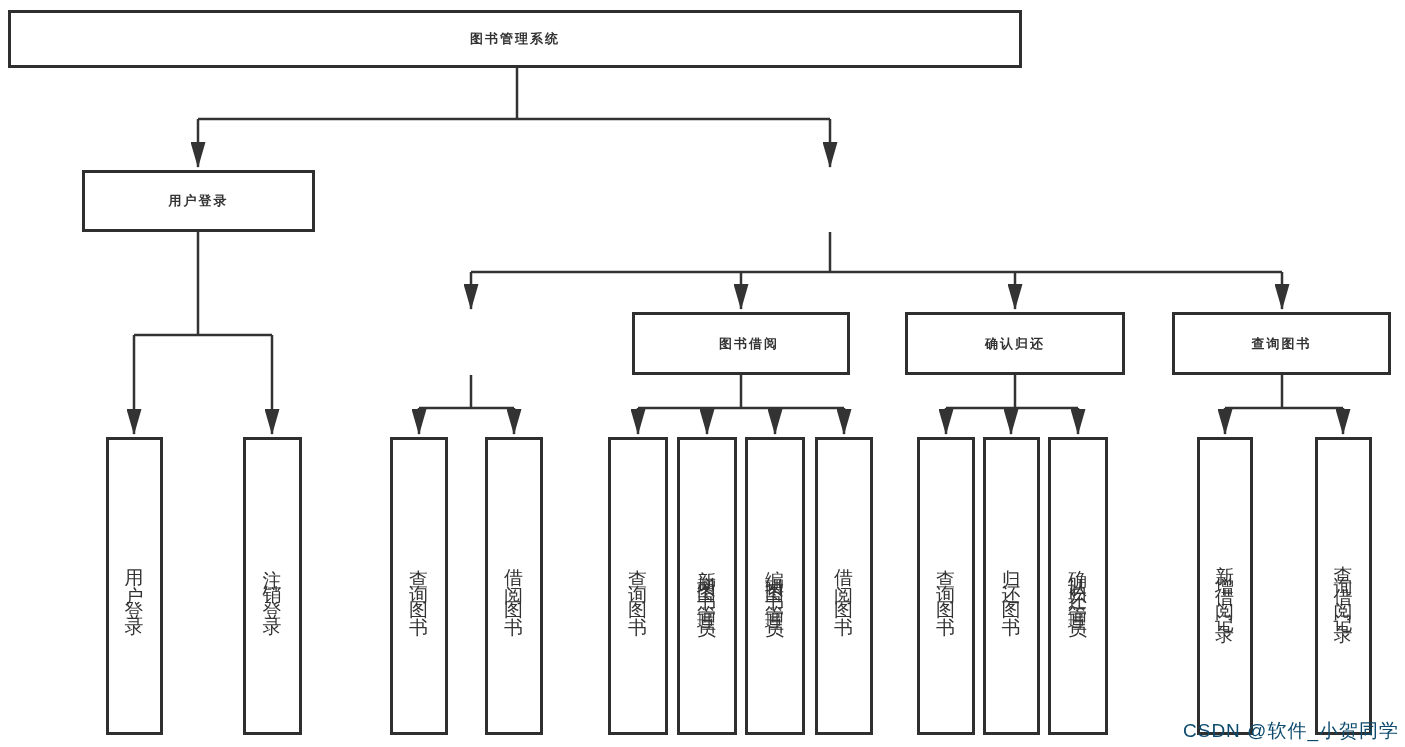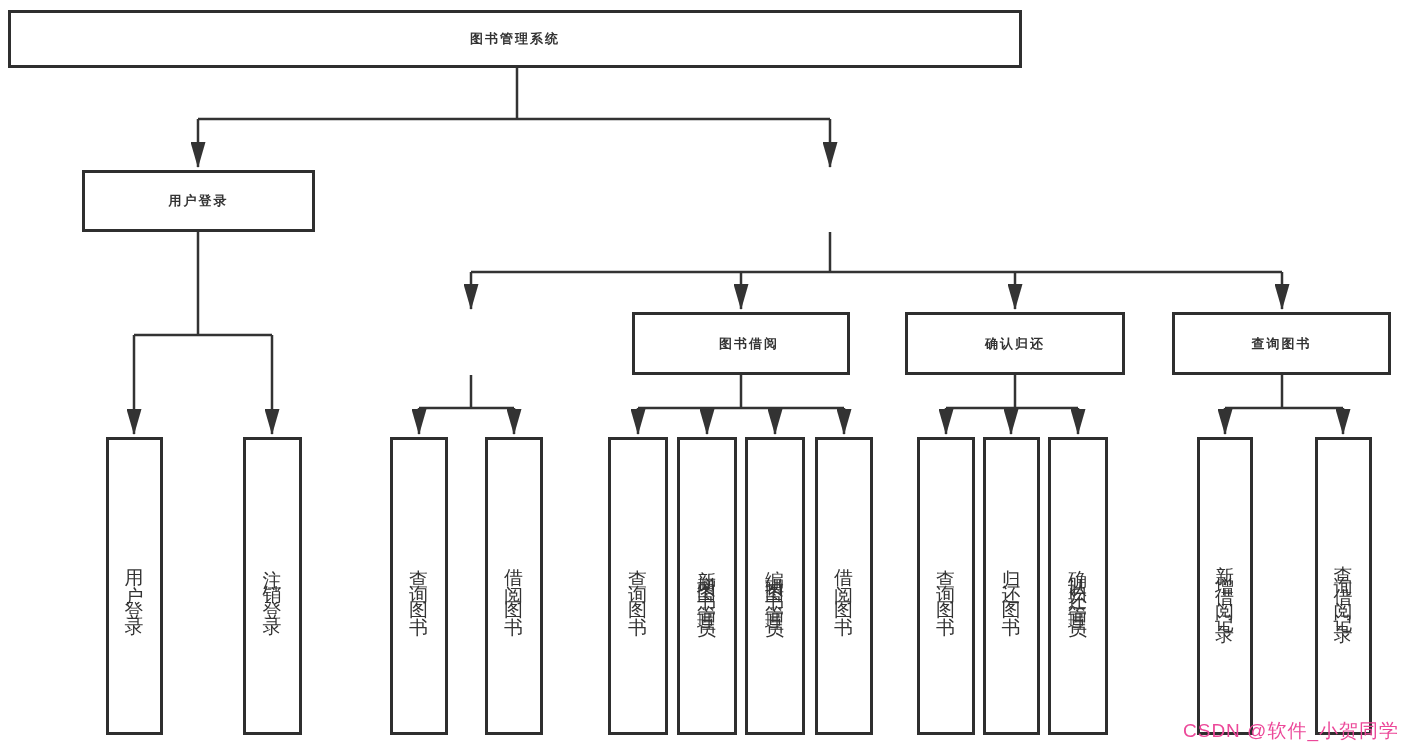--- a/index.html
+++ b/index.html
@@ -33,21 +33,21 @@
     line-height:1;
     font-size:19px;
   }
   .sp-wide  span { letter-spacing:16px; }
   .sp-mid   span { letter-spacing:12px; }
   .sp-tight span { letter-spacing:7px; }
   .watermark {
     position:absolute;
     left:1183px; top:718px;
     font-size:19px;
-    color:#ec4899;
+    color:#0c4a6e;
     letter-spacing:1px;
     white-space:nowrap;
   }
 </style>
 </head>
 <body>
 
 <div class="canvas">
 
   <svg class="wires" viewBox="0 0 1405 747" xmlns="http://www.w3.org/2000/svg">

